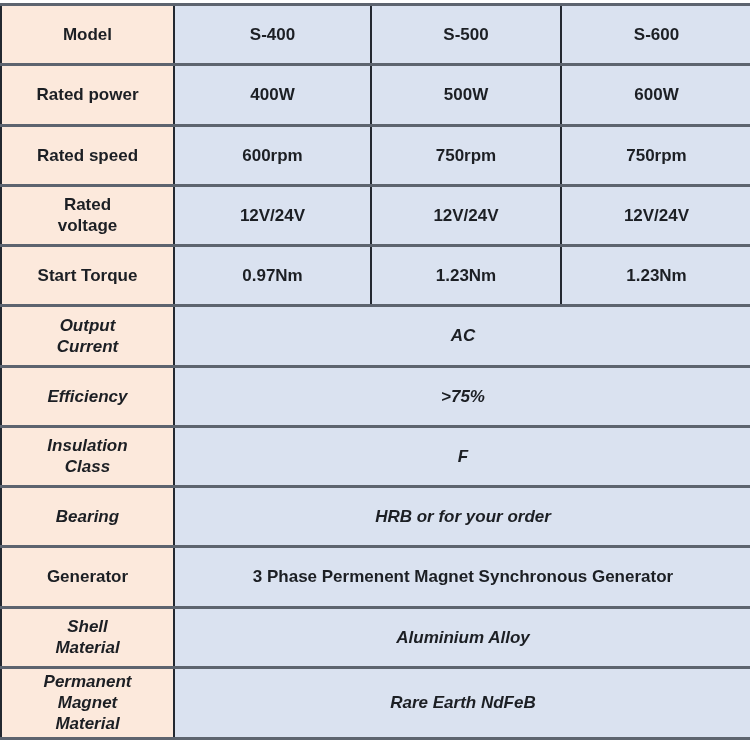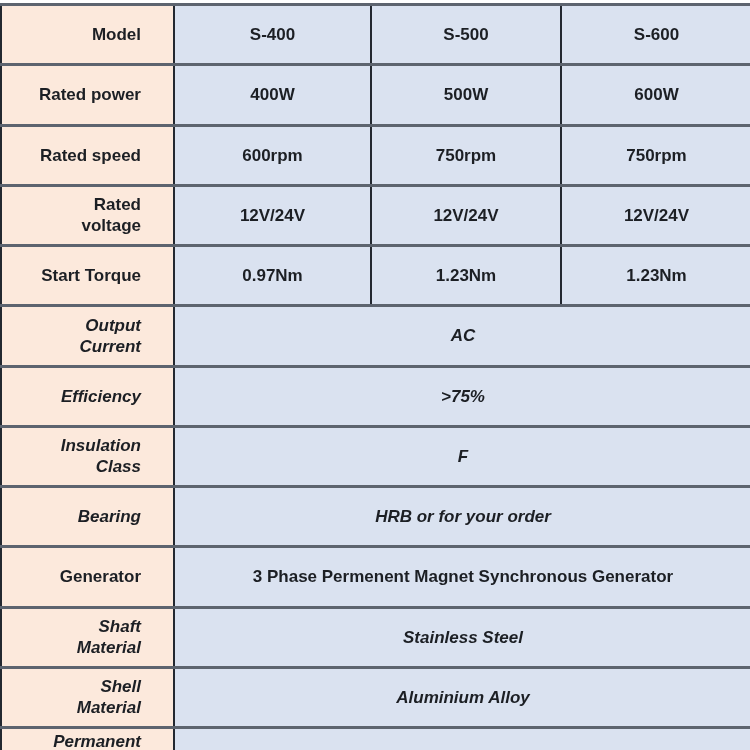--- a/index.html
+++ b/index.html
@@ -38,21 +38,20 @@
     font-weight: bold;
     font-size: 17px;
     text-align: center;
     vertical-align: middle;
     line-height: 1.25;
     padding: 18px 6px;
   }
   .spec th.label {
     background: var(--label_bg);
     padding: 2px 32px;
-    text-align: right;
   }
   .spec td.val, .spec td.span-val {
     background: var(--value_bg);
     border-left: 2px solid var(--v_border);
   }
   tr.r-tall { height: 47px; }
   tr.r-mid  { height: 43px; font-style: italic; }
   tr.r-last { height: 56px; font-style: italic; }
 </style>
 </head>
@@ -110,24 +109,20 @@
     </tr>
     <tr class="r-mid">
       <th class="label">Bearing</th>
       <td class="span-val" colspan="3">HRB or for your order</td>
     </tr>
     <tr class="r-tall">
       <th class="label">Generator</th>
       <td class="span-val" colspan="3">3 Phase Permenent Magnet Synchronous  Generator</td>
     </tr>
     <tr class="r-mid">
-      <th class="label">Shaft Material</th>
-      <td class="span-val" colspan="3">Stainless Steel</td>
-    </tr>
-    <tr class="r-mid">
       <th class="label">Shell Material</th>
       <td class="span-val" colspan="3">Aluminium Alloy</td>
     </tr>
     <tr class="r-last">
       <th class="label">Permanent Magnet Material</th>
       <td class="span-val" colspan="3">Rare Earth NdFeB</td>
     </tr>
   </tbody>
 </table>
 

